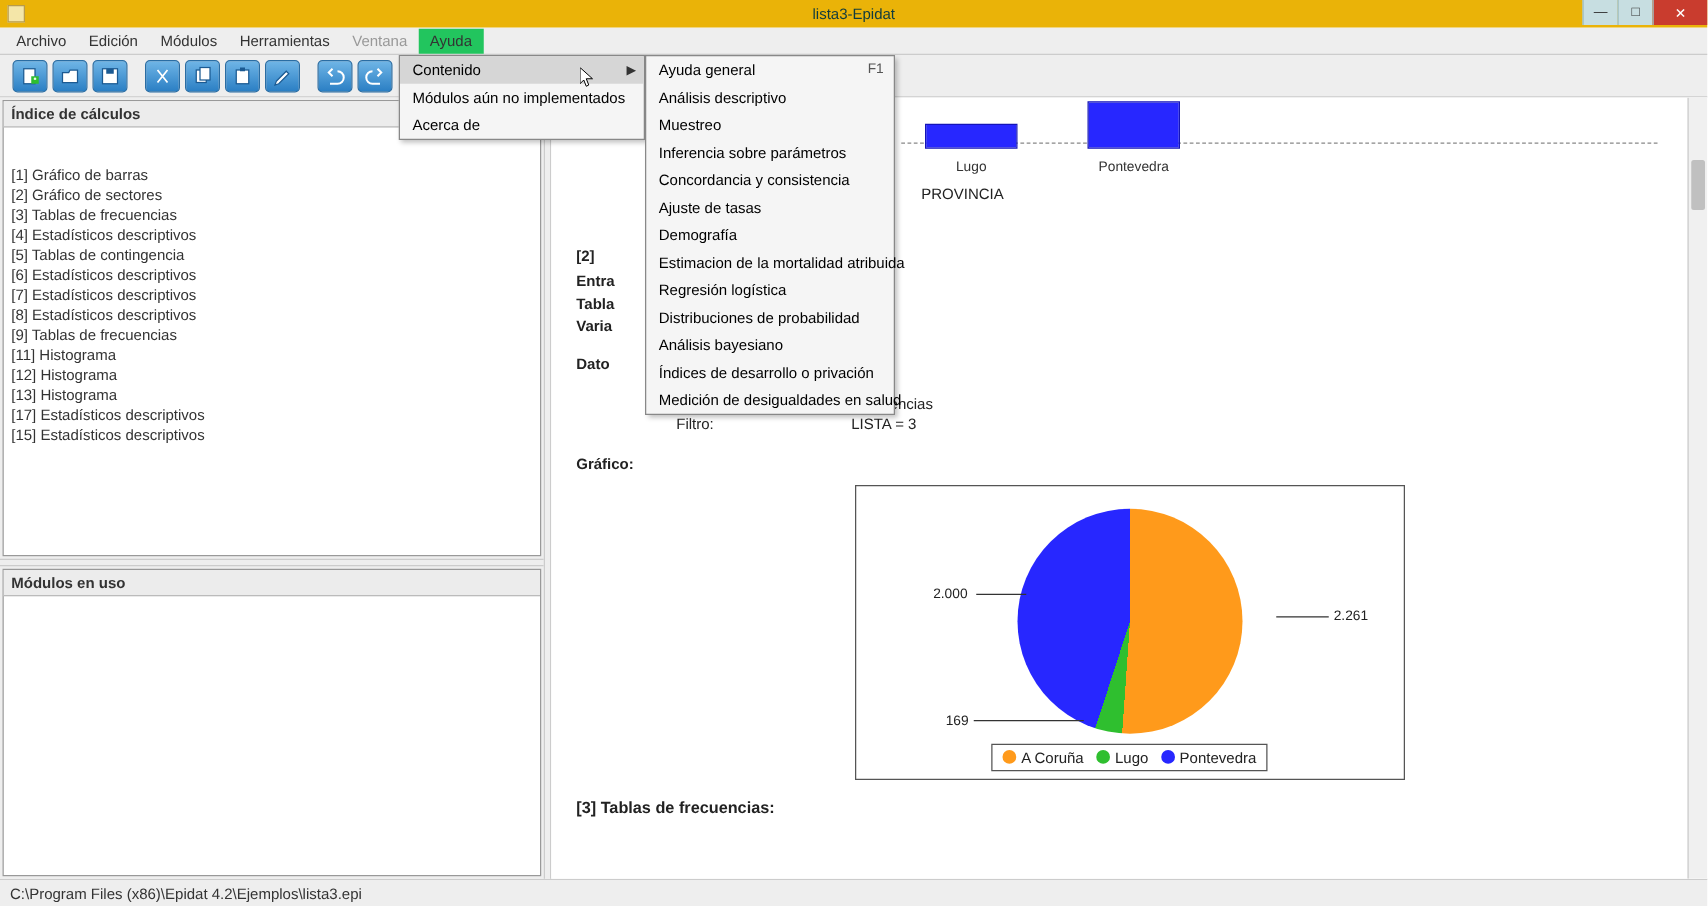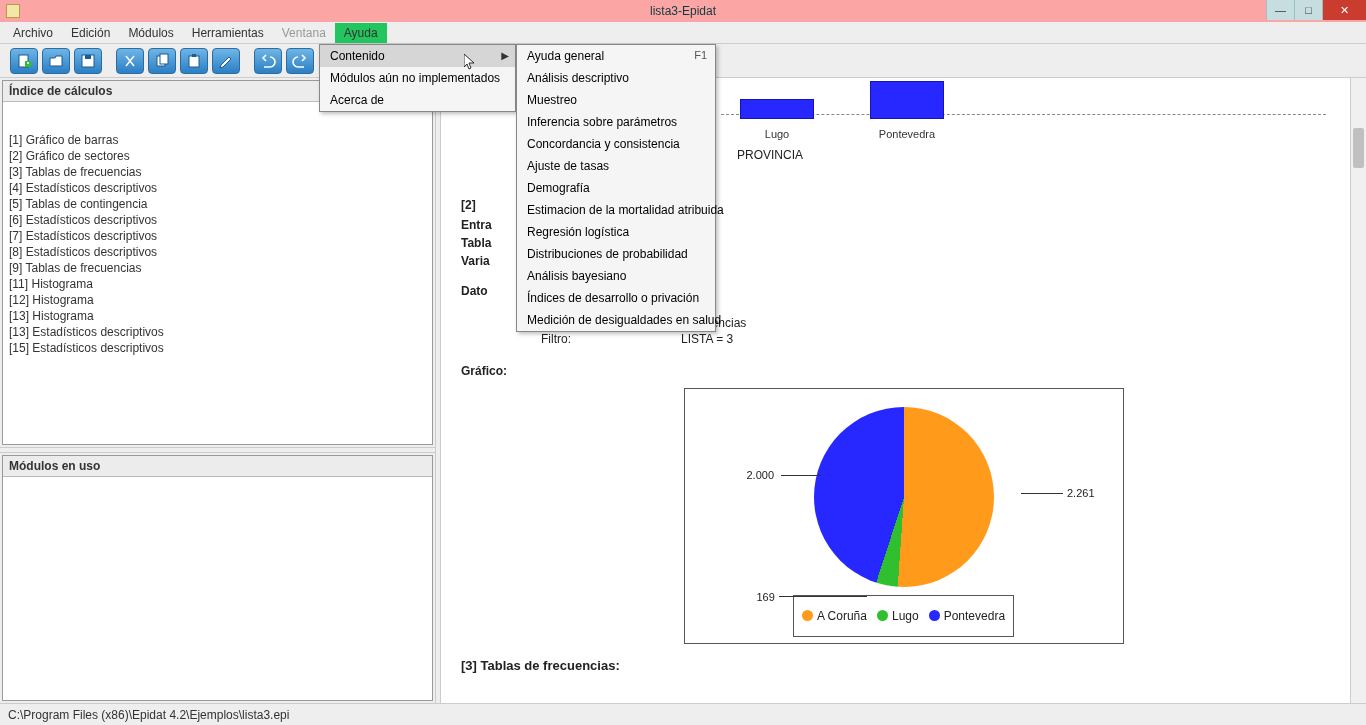--- a/index.html
+++ b/index.html
@@ -1,19 +1,19 @@
 <!DOCTYPE html>
 <html><head>
 <meta charset="utf-8">
 <style>
 * { box-sizing: border-box; margin: 0; padding: 0; font-family: "Segoe UI", Tahoma, sans-serif; }
 body { width: 1366px; height: 725px; background: #fff; overflow: hidden; position: relative; }
 
 
-.titlebar { height: 22px; background: #fca5a5; display: flex; align-items: center; position: relative; }
+.titlebar { height: 22px; background: #eab308; display: flex; align-items: center; position: relative; }
 .titlebar-icon { width: 14px; height: 14px; margin-left: 6px; background: #f4e6a8; border: 1px solid #b89b4a; }
 .titlebar-title { position: absolute; left: 50%; transform: translateX(-50%); color: #0f3b3f; font-size: 12px; }
 .win-buttons { position: absolute; right: 0; top: 0; display: flex; height: 20px; }
 .win-btn { width: 28px; height: 20px; display: flex; align-items: center; justify-content: center; font-size: 11px; color: #333; background: #c7dee1; border-left: 1px solid #9fbfc3; }
 .win-btn.close { background: #c93c2e; color: #fff; width: 44px; }
 
 
 .menubar { height: 22px; background: #eeeeee; display: flex; align-items: center; padding: 0 4px; font-size: 12px; color: #333; border-bottom: 1px solid #ccc; }
 .menubar .menu-item { padding: 3px 9px; cursor: default; }
 .menubar .menu-item.disabled { color: #999; }
@@ -60,21 +60,21 @@
 .grafico-label { font-weight: bold; margin-top: 18px; }
 
 
 .pie-wrap { margin: 10px auto 0; width: 440px; border: 1px solid #555; padding: 12px 10px 6px; position: relative;}
 .pie { width: 180px; height: 180px; border-radius: 50%; margin: 6px auto 8px; position:relative;
   background: conic-gradient(#ff9a1b 0deg 184deg, #2fbf2f 184deg 198deg, #2727ff 198deg 360deg);
   transform: rotate(-0deg);
 }
 .pie-callout { position:absolute; font-size:11px; color:#222; }
 .co-line { position:absolute; border-top:1px solid #333; }
-.legend { border:1px solid #555; padding:13px 8px; display:flex; gap:10px; width: fit-content; margin: 0 auto; font-size:12px;}
+.legend { border:1px solid #555; padding:3px 8px; display:flex; gap:10px; width: fit-content; margin: 0 auto; font-size:12px;}
 .swatch { display:inline-block; width:11px; height:11px; border-radius:50%; margin-right:4px; vertical-align:-1px;}
 .sw-a { background:#ff9a1b;} .sw-b { background:#2fbf2f;} .sw-c { background:#2727ff;}
 
 .next-section { font-weight:bold; font-size:13px; margin-top:14px; }
 
 
 .statusbar { height: 22px; background: #eee; border-top: 1px solid #ccc; font-size: 12px; color: #333; padding: 3px 8px; display:flex; align-items:center;}
 
 
 .popup { position: absolute; background: #f5f5f5; border: 1px solid #888; box-shadow: 2px 2px 4px rgba(0,0,0,.25); font-size: 12px; z-index: 50; }
@@ -176,21 +176,21 @@
           <div class="calc-item">[3] Tablas de frecuencias</div>
           <div class="calc-item">[4] Estadísticos descriptivos</div>
           <div class="calc-item">[5] Tablas de contingencia</div>
           <div class="calc-item">[6] Estadísticos descriptivos</div>
           <div class="calc-item">[7] Estadísticos descriptivos</div>
           <div class="calc-item">[8] Estadísticos descriptivos</div>
           <div class="calc-item">[9] Tablas de frecuencias</div>
           <div class="calc-item">[11] Histograma</div>
           <div class="calc-item">[12] Histograma</div>
           <div class="calc-item">[13] Histograma</div>
-          <div class="calc-item">[13] Estadísticos descriptivos</div>
+          <div class="calc-item">[17] Estadísticos descriptivos</div>
           <div class="calc-item">[15] Estadísticos descriptivos</div>
         </div>
     </div>
     <div class="splitter-h"></div>
     <div class="panel panel-bottom">
       <div class="panel-header">Módulos en uso</div>
       <div class="panel-body"></div>
     </div>
   </div>
 

